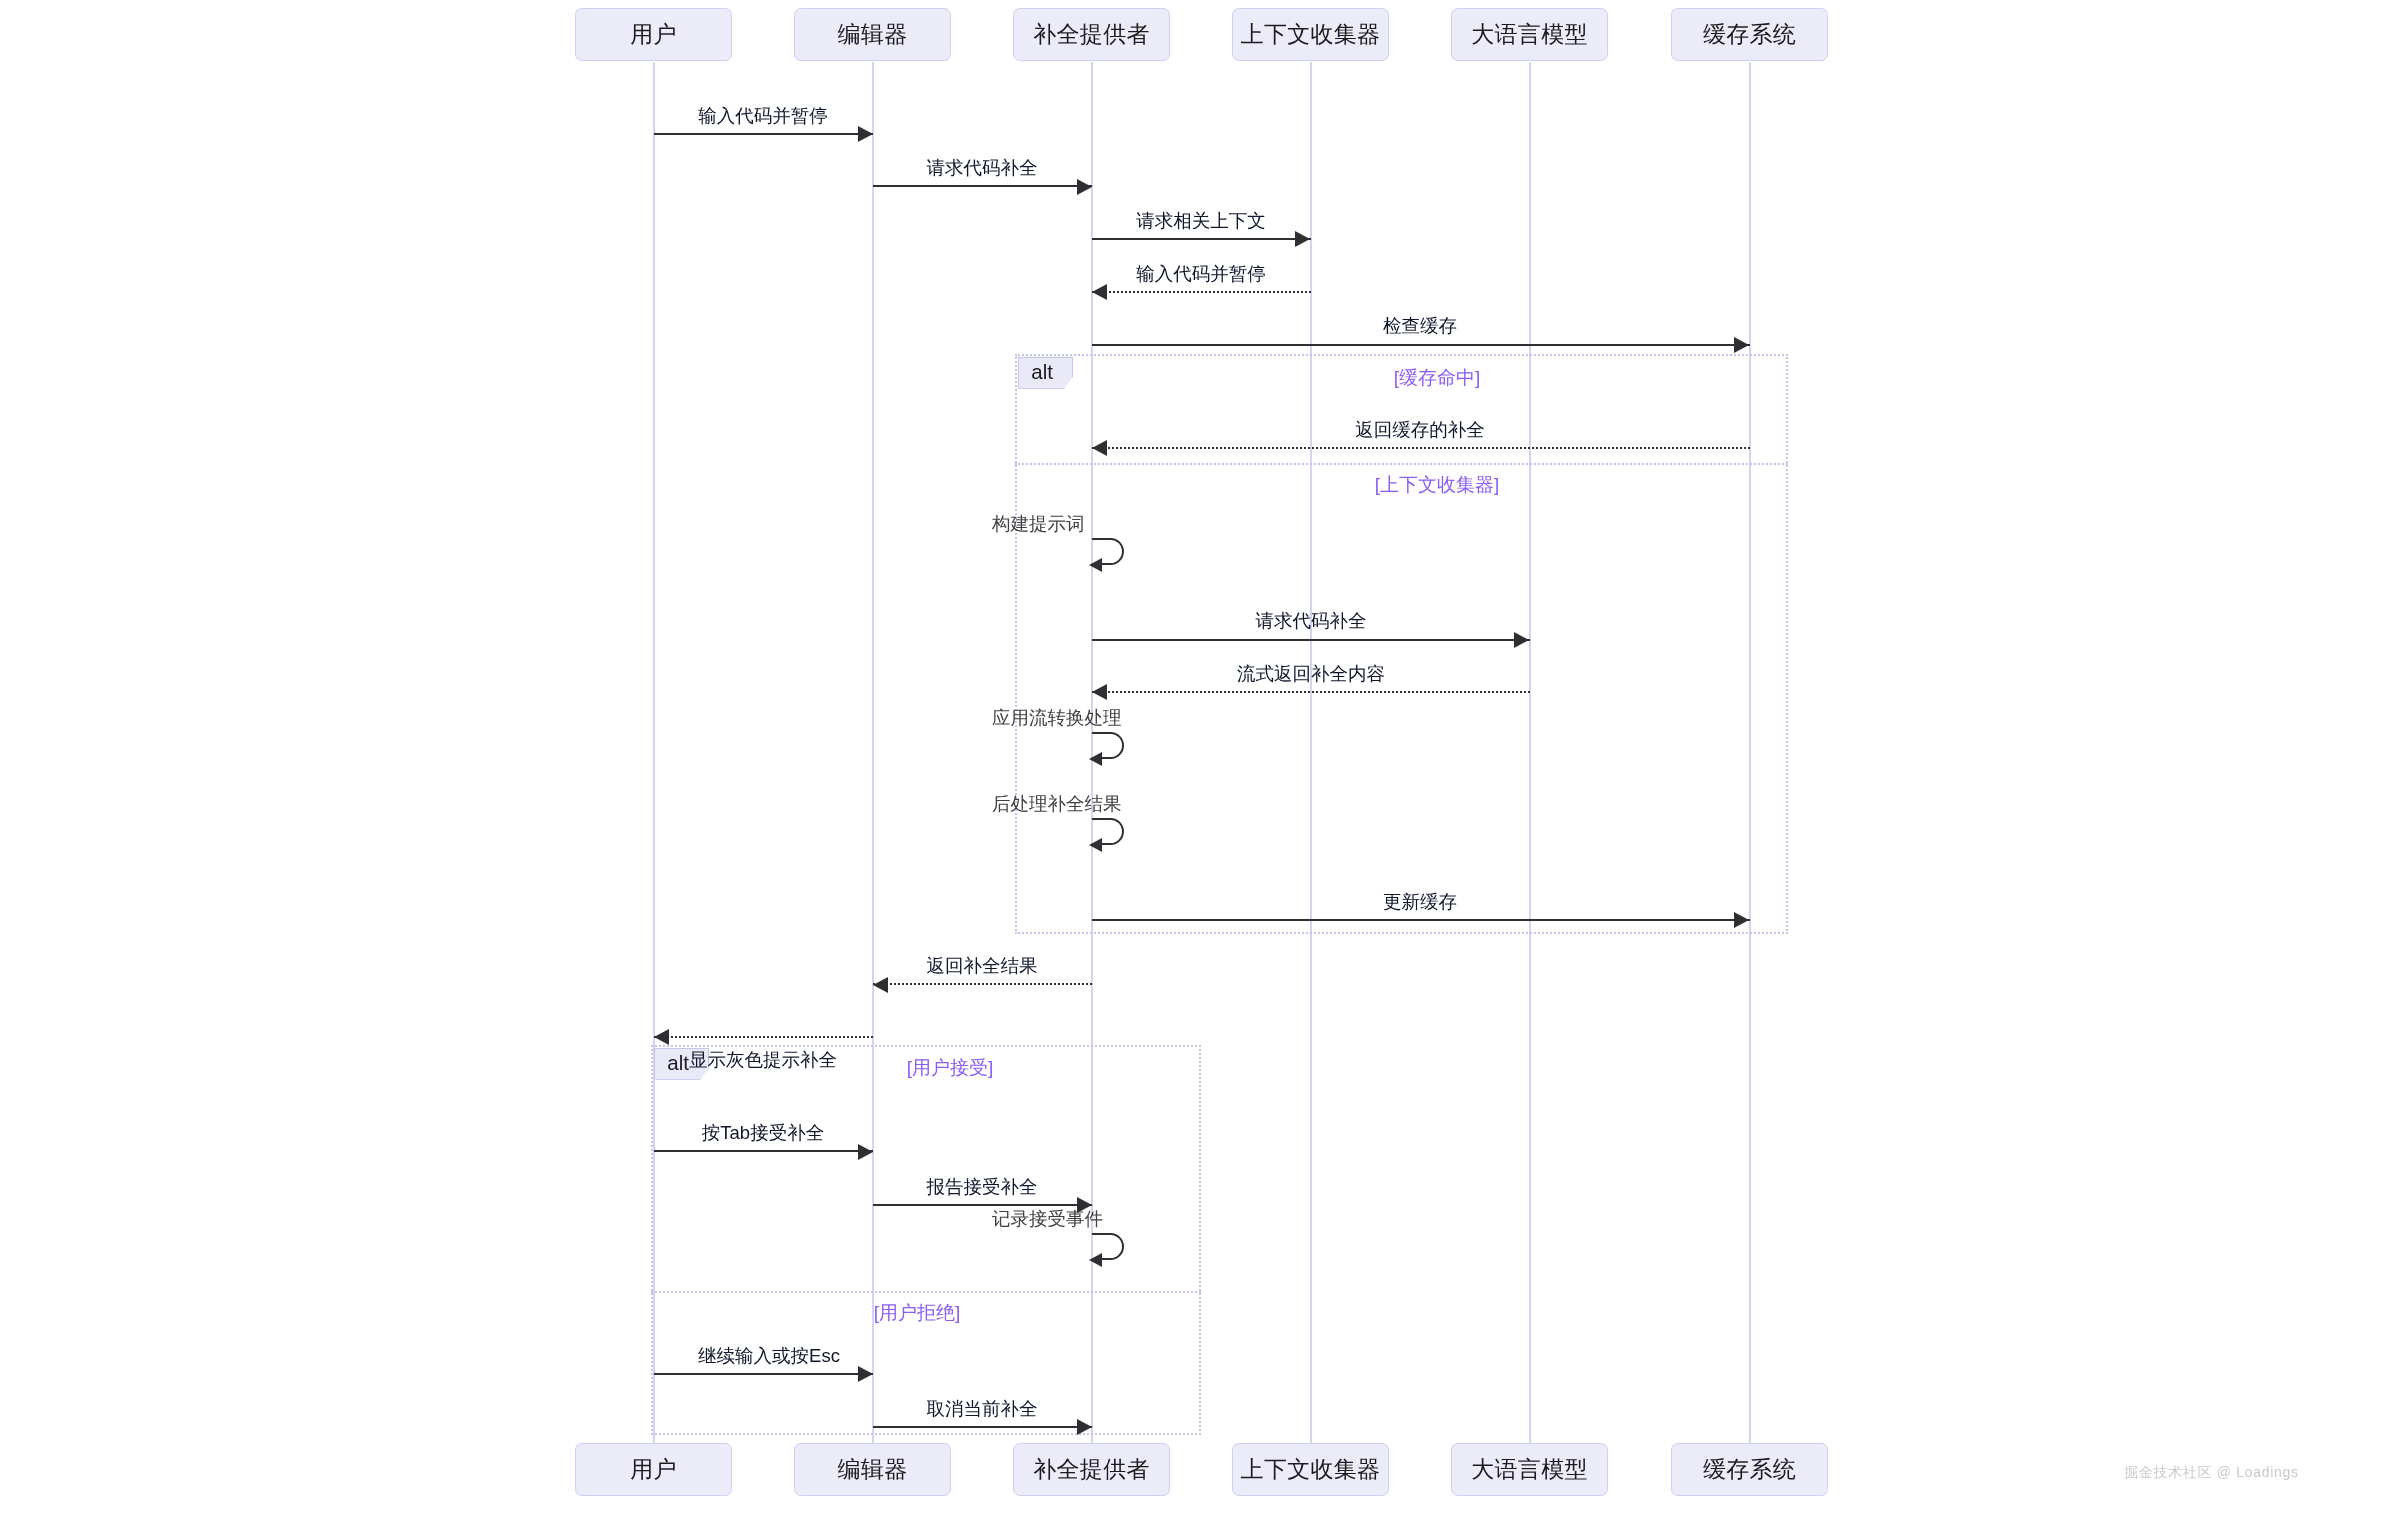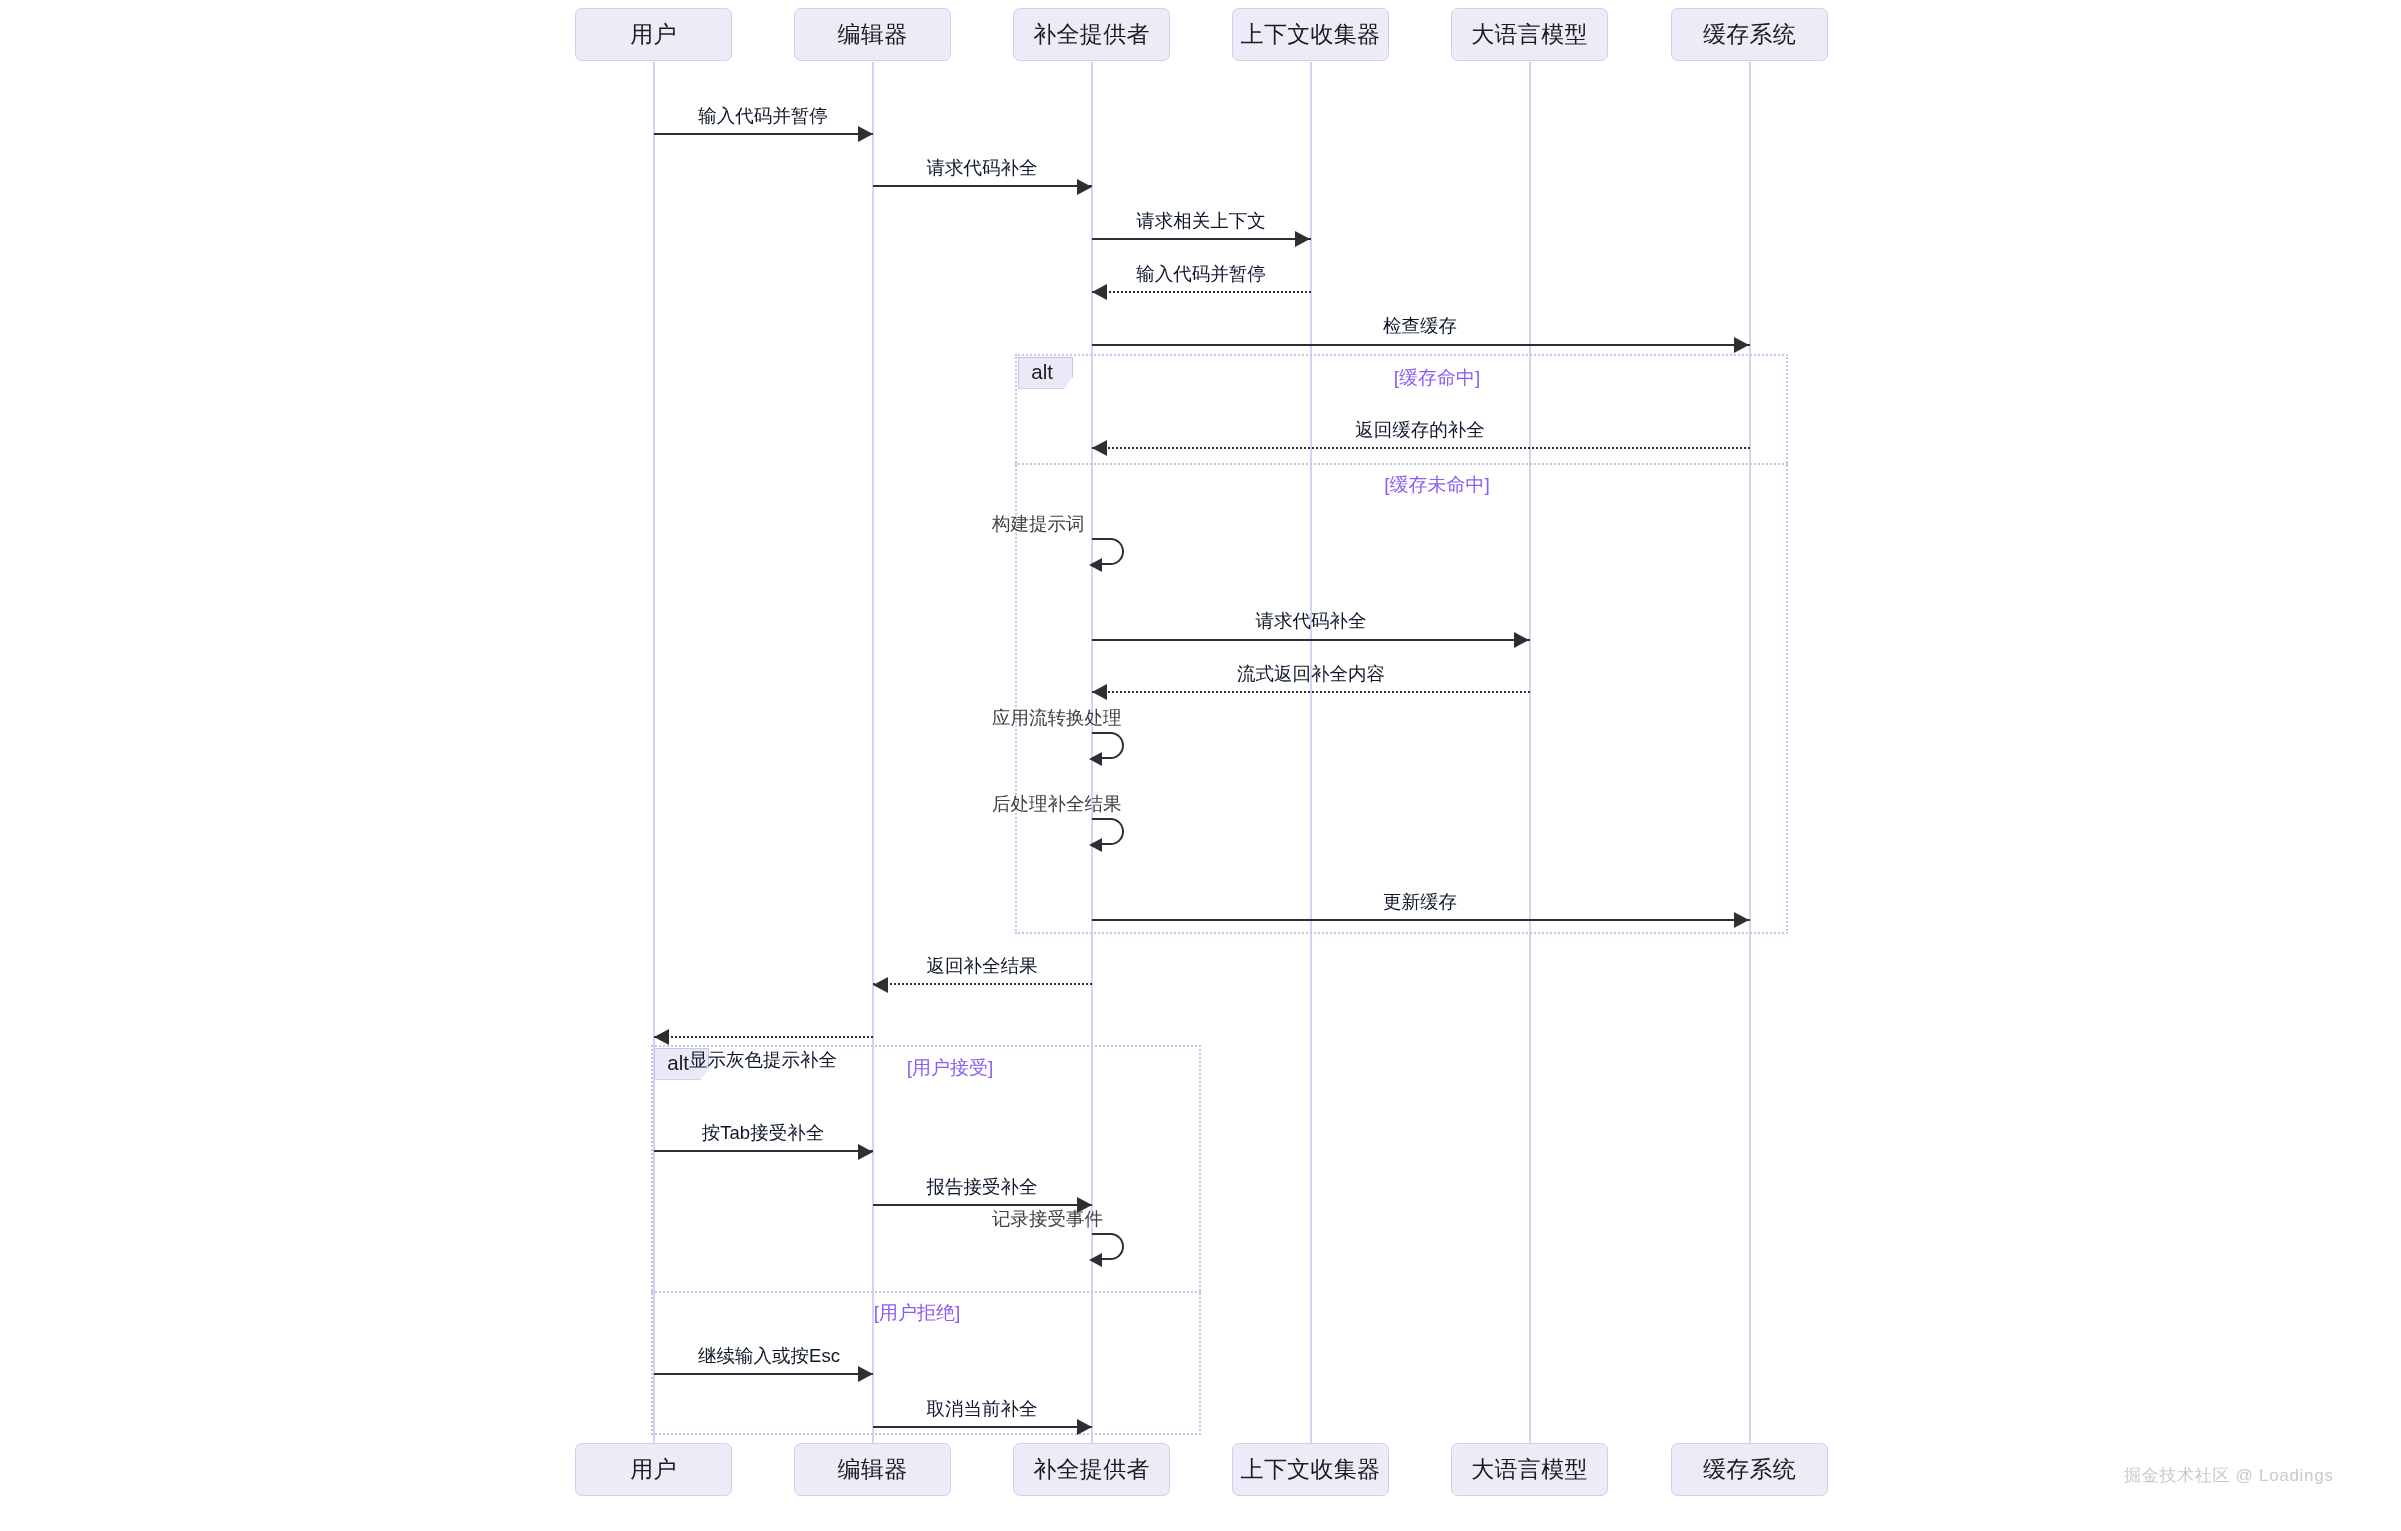--- a/index.html
+++ b/index.html
@@ -115,42 +115,42 @@
     position:absolute;
     font-size:19px;
     color:#8b5cf6;
     white-space:nowrap;
     transform:translateX(-50%);
   }
 
   
   .watermark{
     position:absolute;
-    font-size:17px;
+    font-size:14px;
     color:#c9c9cc;
     white-space:nowrap;
     letter-spacing:0.7px;
   }
 </style>
 </head>
 <body>
 
 <div id="stage">
   <div id="layer">
       <div class="lifeline" style="left:653px;top:62px;height:1382px;"></div>
       <div class="lifeline" style="left:872px;top:62px;height:1382px;"></div>
       <div class="lifeline" style="left:1091px;top:62px;height:1382px;"></div>
       <div class="lifeline" style="left:1310px;top:62px;height:1382px;"></div>
       <div class="lifeline" style="left:1529px;top:62px;height:1382px;"></div>
       <div class="lifeline" style="left:1749px;top:62px;height:1382px;"></div>
       <div class="alt-frame" style="left:1015px;top:354px;width:773px;height:580px;"></div>
       <div class="alt-tag" style="left:1018px;top:357px;">alt</div>
       <div class="alt-cond" style="left:1437px;top:365px;">[缓存命中]</div>
       <div class="alt-divider" style="left:1015px;top:463px;width:773px;"></div>
-      <div class="alt-cond" style="left:1437px;top:472px;">[缓存未命中]</div>
+      <div class="alt-cond" style="left:1437px;top:472px;">[上下文收集器]</div>
       <div class="alt-frame" style="left:651px;top:1045px;width:550px;height:390px;"></div>
       <div class="alt-tag" style="left:654px;top:1048px;">alt</div>
       <div class="alt-cond" style="left:950px;top:1055px;">[用户接受]</div>
       <div class="alt-divider" style="left:651px;top:1291px;width:550px;"></div>
       <div class="alt-cond" style="left:917px;top:1300px;">[用户拒绝]</div>
       <div class="msg" style="left:654px;top:133px;width:219px;"></div>
       <div class="arrow-r" style="left:858px;top:126px;"></div>
       <div class="msg-label" style="left:763px;top:103px;">输入代码并暂停</div>
       <div class="msg" style="left:873px;top:185px;width:219px;"></div>
       <div class="arrow-r" style="left:1077px;top:179px;"></div>

